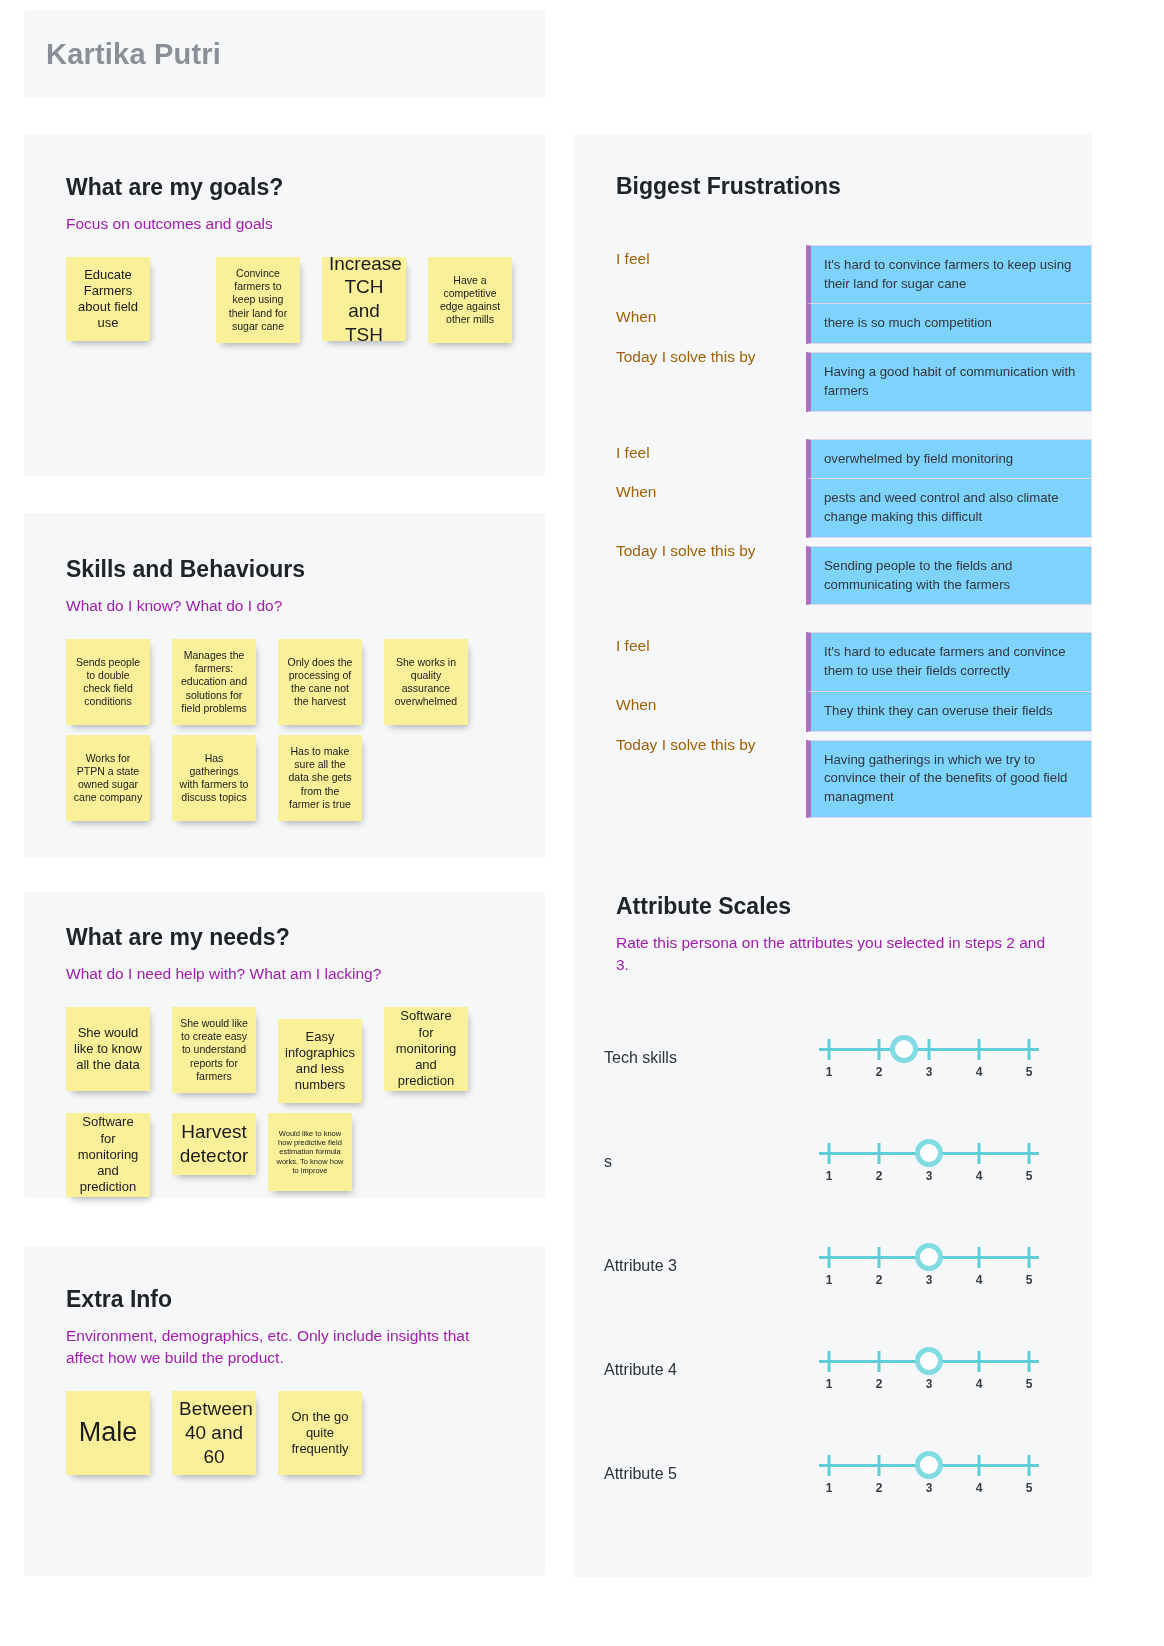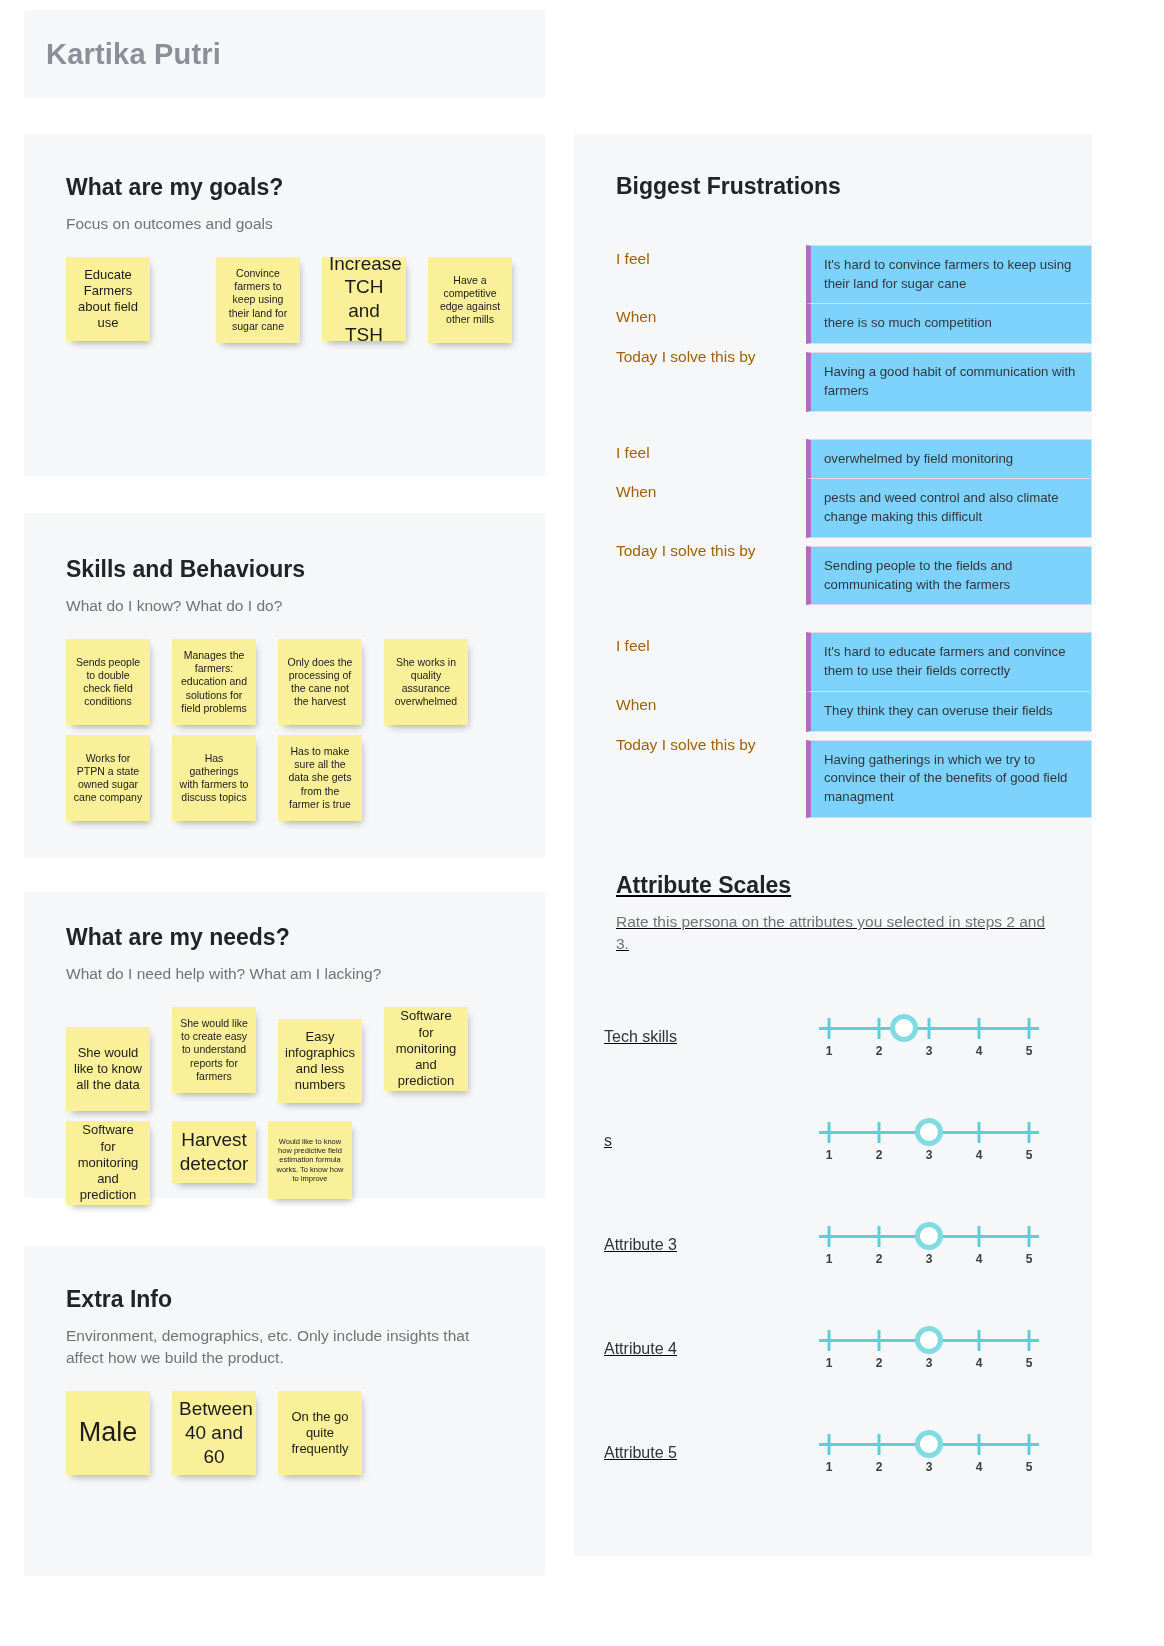--- a/index.html
+++ b/index.html
@@ -43,21 +43,21 @@
 
   
   .sec-title {
     font-size: 23px;
     font-weight: bold;
     color: #20232a;
     margin: 0 0 12px 0;
   }
   .sec-sub {
     font-size: 15.5px;
-    color: #737373;
+    color: #a21caf;
     margin: 0 0 22px 0;
     line-height: 1.42;
     font-weight: 400;
   }
 
   
   .notes-row {
     display: flex;
     align-items: flex-start;
     gap: 0px;
@@ -77,21 +77,21 @@
   .note span { display: block; width: 100%; }
 
   
   .goals-panel   { left: 24px; top: 134px;  width: 521px; height: 342px; padding: 40px 0 0 42px; }
   .skills-panel  { left: 24px; top: 513px;  width: 521px; height: 345px; padding: 43px 0 0 42px; }
   .needs-panel   { left: 24px; top: 892px;  width: 521px; height: 306px; padding: 32px 0 0 42px; }
   .extra-panel   { left: 24px; top: 1246px; width: 521px; height: 330px; padding: 40px 0 0 42px; }
 
   
   .frustrations-panel { left: 574px; top: 134px;  width: 518px; height: 730px; padding: 39px 0 0 42px; }
-  .attributes-panel   { left: 574px; top: 840px;  width: 518px; height: 716px; padding: 32px 0 0 30px; text-decoration: underline; }
+  .attributes-panel   { left: 574px; top: 861px;  width: 518px; height: 716px; padding: 32px 0 0 30px; }
 
   
   .frust-group { position: relative; }
   .frust-row {
     display: flex;
     align-items: flex-start;
   }
   .frust-label {
     width: 190px;
     flex: 0 0 190px;
@@ -221,21 +221,21 @@
         <div class="note" style="width: 84px; height: 86px; font-size: 10.5px; margin-right: 22px;">
           <span>Has to make sure all the data she gets from the farmer is true</span>
         </div>
       </div>
   </div>
 
   <div class="panel needs-panel">
     <h2 class="sec-title">What are my needs?</h2>
     <p class="sec-sub">What do I need help with? What am I lacking?</p>
     <div class="notes-row" id="needs-notes-1">
-        <div class="note" style="width: 84px; height: 84px; font-size: 13px; margin-right: 22px; margin-top: 20px;">
+        <div class="note" style="width: 84px; height: 84px; font-size: 13px; margin-right: 22px;">
           <span>She would like to know all the data</span>
         </div>
         <div class="note" style="width: 84px; height: 86px; font-size: 10.5px; margin-right: 22px;">
           <span>She would like to create easy to understand reports for farmers</span>
         </div>
         <div class="note" style="width: 84px; height: 84px; font-size: 13px; margin-right: 22px; margin-top: 12px;">
           <span>Easy infographics and less numbers</span>
         </div>
         <div class="note" style="width: 84px; height: 84px; font-size: 13px; margin-right: 22px;">
           <span>Software for monitoring and prediction</span>

